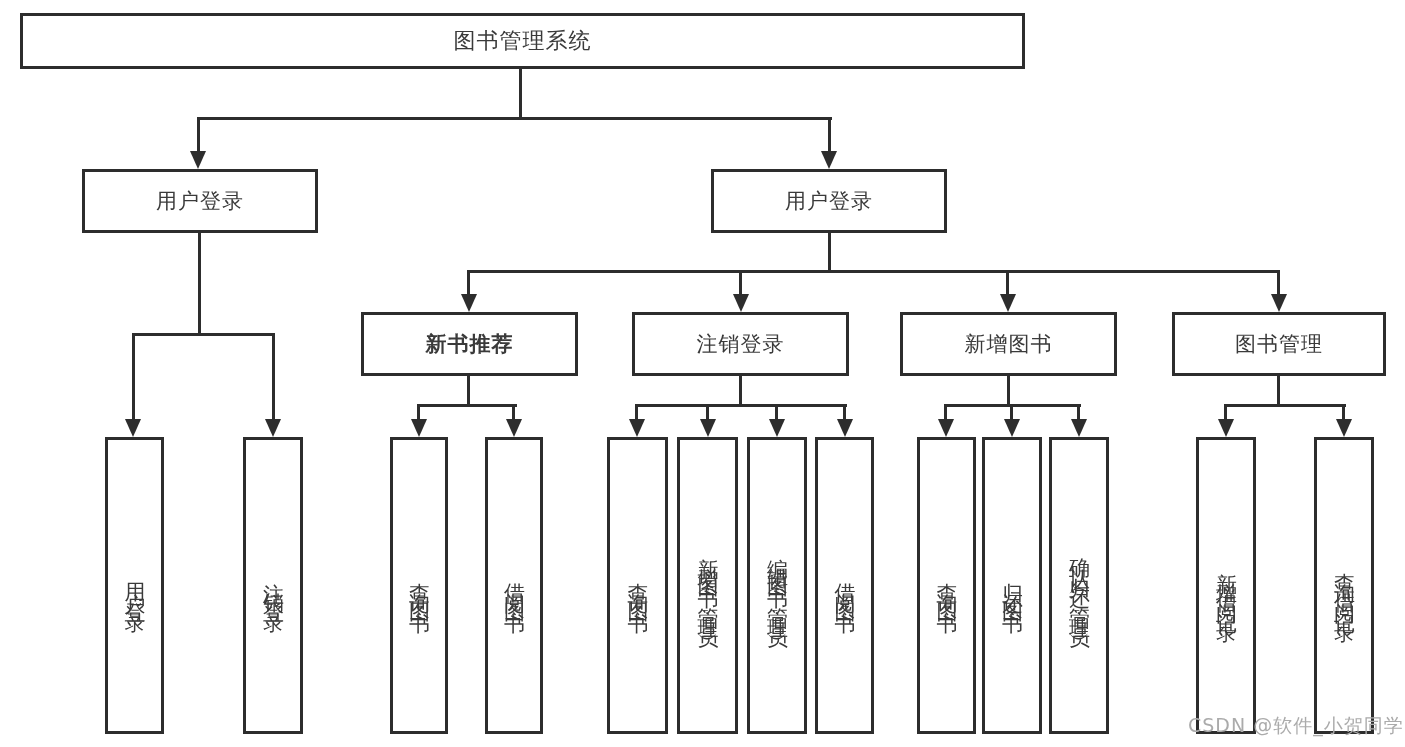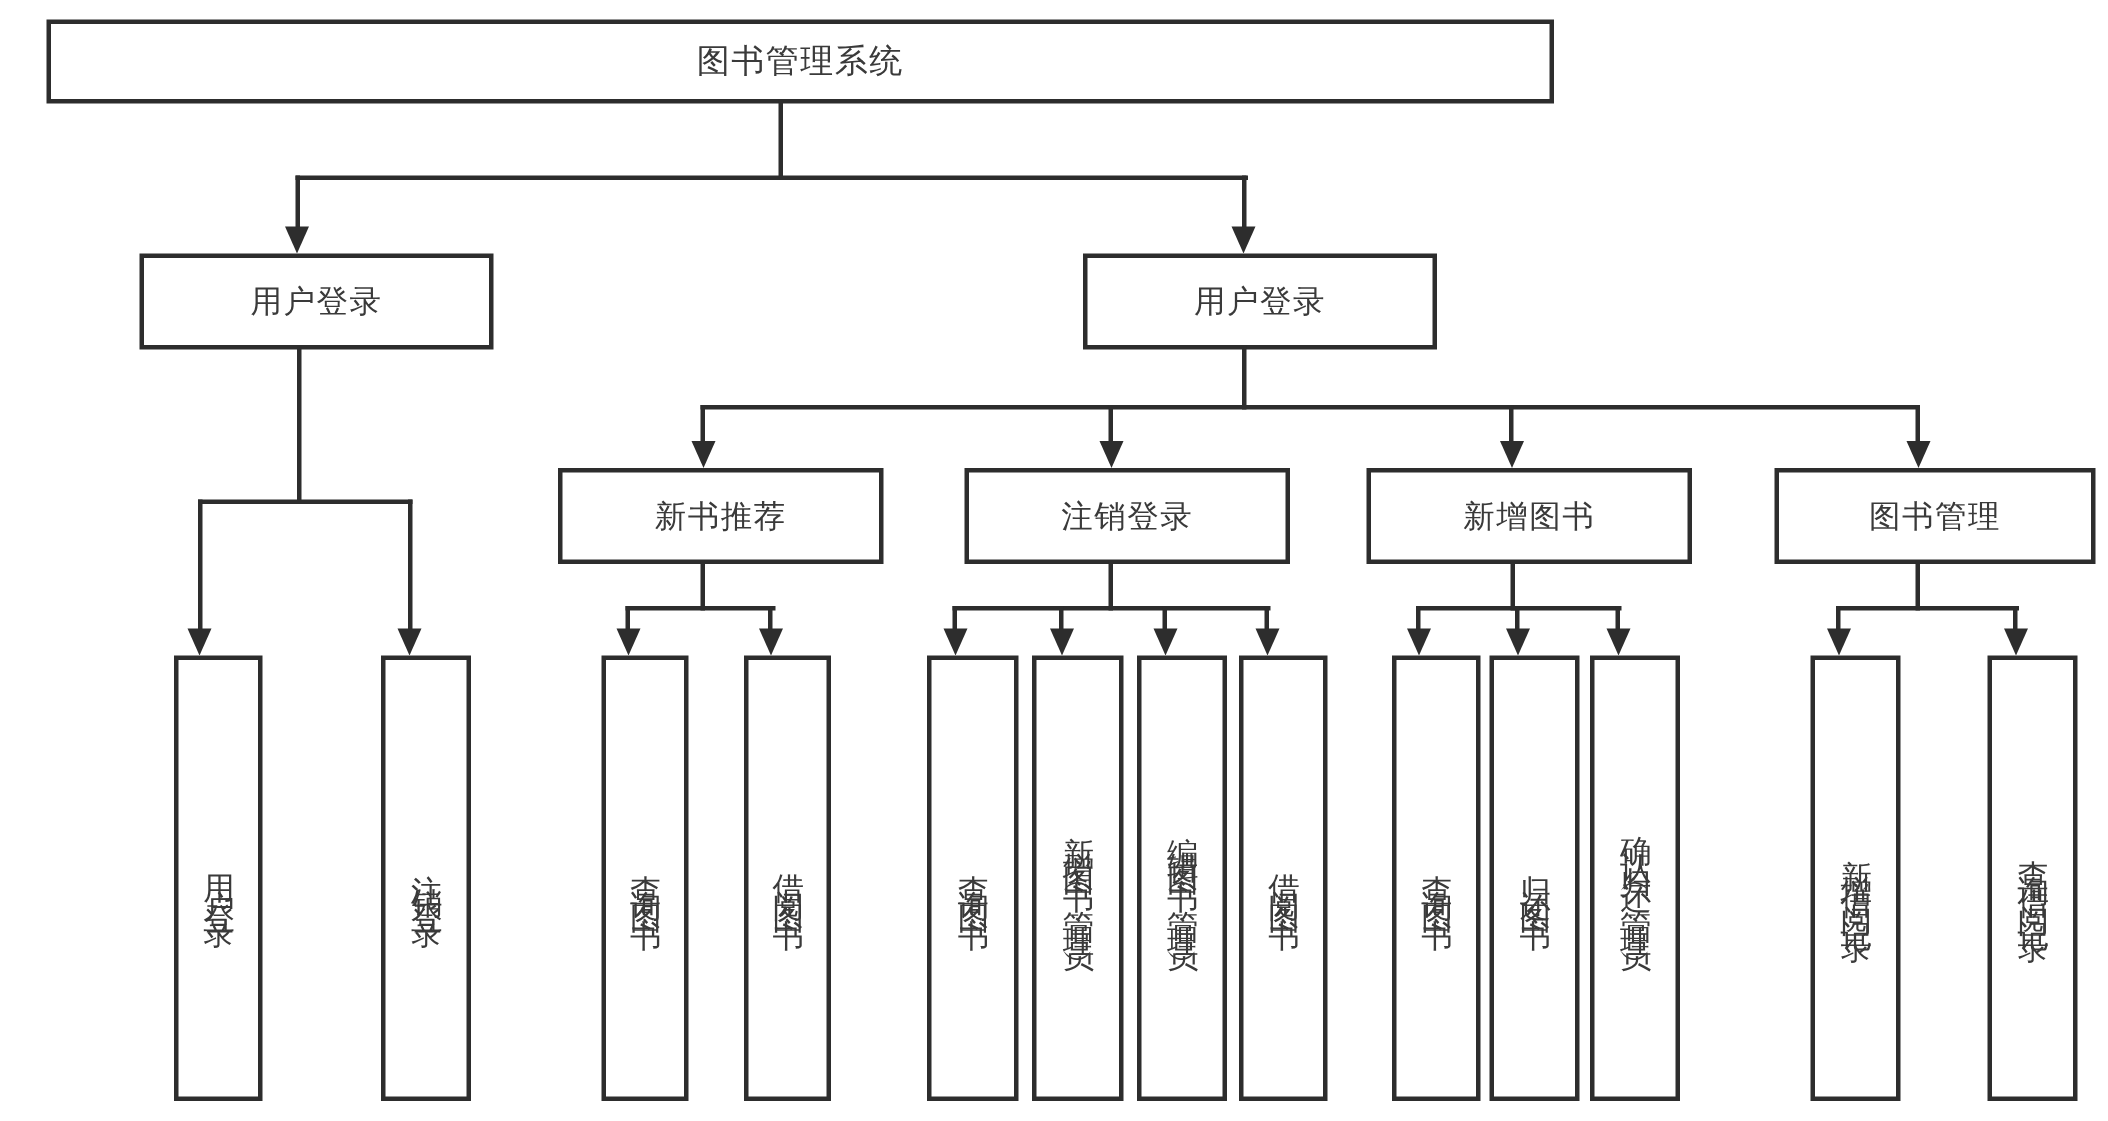--- a/index.html
+++ b/index.html
@@ -12,21 +12,20 @@
   body{font-family:"DejaVu Sans","Liberation Sans",sans-serif;}
   .canvas{
     position:relative;width:1405px;height:747px;background:var(--bg);
     overflow:hidden;
   }
   .box{
     position:absolute;box-sizing:border-box;
     border:3px solid var(--line);background:#fff;
     display:flex;align-items:center;justify-content:center;
     color:var(--text);
-    margin-left:11px;
   }
   .hlabel{font-size:21px;letter-spacing:1px;white-space:nowrap;}
   .vbox{
     writing-mode:vertical-rl;text-orientation:mixed;
     font-size:21px;letter-spacing:10px;line-height:1;
     text-align:center;
   }
   .vl{position:absolute;width:3px;background:var(--line);}
   .hl{position:absolute;height:3px;background:var(--line);}
   .ah{
@@ -69,21 +68,21 @@
   <div class="hl" style="left:467px;top:270px;width:813px;"></div>
   <div class="vl" style="left:467px;top:270px;height:27px;"></div>
   <div class="ah" style="left:461px;top:294px;"></div>
   <div class="vl" style="left:739px;top:270px;height:27px;"></div>
   <div class="ah" style="left:733px;top:294px;"></div>
   <div class="vl" style="left:1006px;top:270px;height:27px;"></div>
   <div class="ah" style="left:1000px;top:294px;"></div>
   <div class="vl" style="left:1277px;top:270px;height:27px;"></div>
   <div class="ah" style="left:1271px;top:294px;"></div>
 
-  <div class="box hlabel" style="left:361px;top:312px;width:217px;height:64px;">新书推荐</div>
+  <div class="box hlabel" style="left:361px;top:312px;width:217px;height:64px;font-weight:bold;">新书推荐</div>
   <div class="box hlabel" style="left:632px;top:312px;width:217px;height:64px;">注销登录</div>
   <div class="box hlabel" style="left:900px;top:312px;width:217px;height:64px;">新增图书</div>
   <div class="box hlabel" style="left:1172px;top:312px;width:214px;height:64px;">图书管理</div>
 
   <div class="vl" style="left:467px;top:374px;height:33px;"></div>
   <div class="hl" style="left:417px;top:404px;width:100px;"></div>
   <div class="vl" style="left:417px;top:404px;height:18px;"></div>
   <div class="ah" style="left:411px;top:419px;"></div>
   <div class="vl" style="left:512px;top:404px;height:18px;"></div>
   <div class="ah" style="left:506px;top:419px;"></div>
@@ -126,14 +125,15 @@
   <div class="box vbox" style="left:747px;top:437px;width:60px;height:297px;">编辑图书（管理员）</div>
   <div class="box vbox" style="left:815px;top:437px;width:59px;height:297px;">借阅图书</div>
 
   <div class="box vbox" style="left:917px;top:437px;width:59px;height:297px;">查询图书</div>
   <div class="box vbox" style="left:982px;top:437px;width:60px;height:297px;">归还图书</div>
   <div class="box vbox" style="left:1049px;top:437px;width:60px;height:297px;">确认归还（管理员）</div>
 
   <div class="box vbox" style="left:1196px;top:437px;width:60px;height:297px;">新增借阅记录</div>
   <div class="box vbox" style="left:1314px;top:437px;width:60px;height:297px;">查询借阅记录</div>
 
+  <div class="watermark">CSDN @软件_小贺同学</div>
 
 </div>
 
 </body></html>

